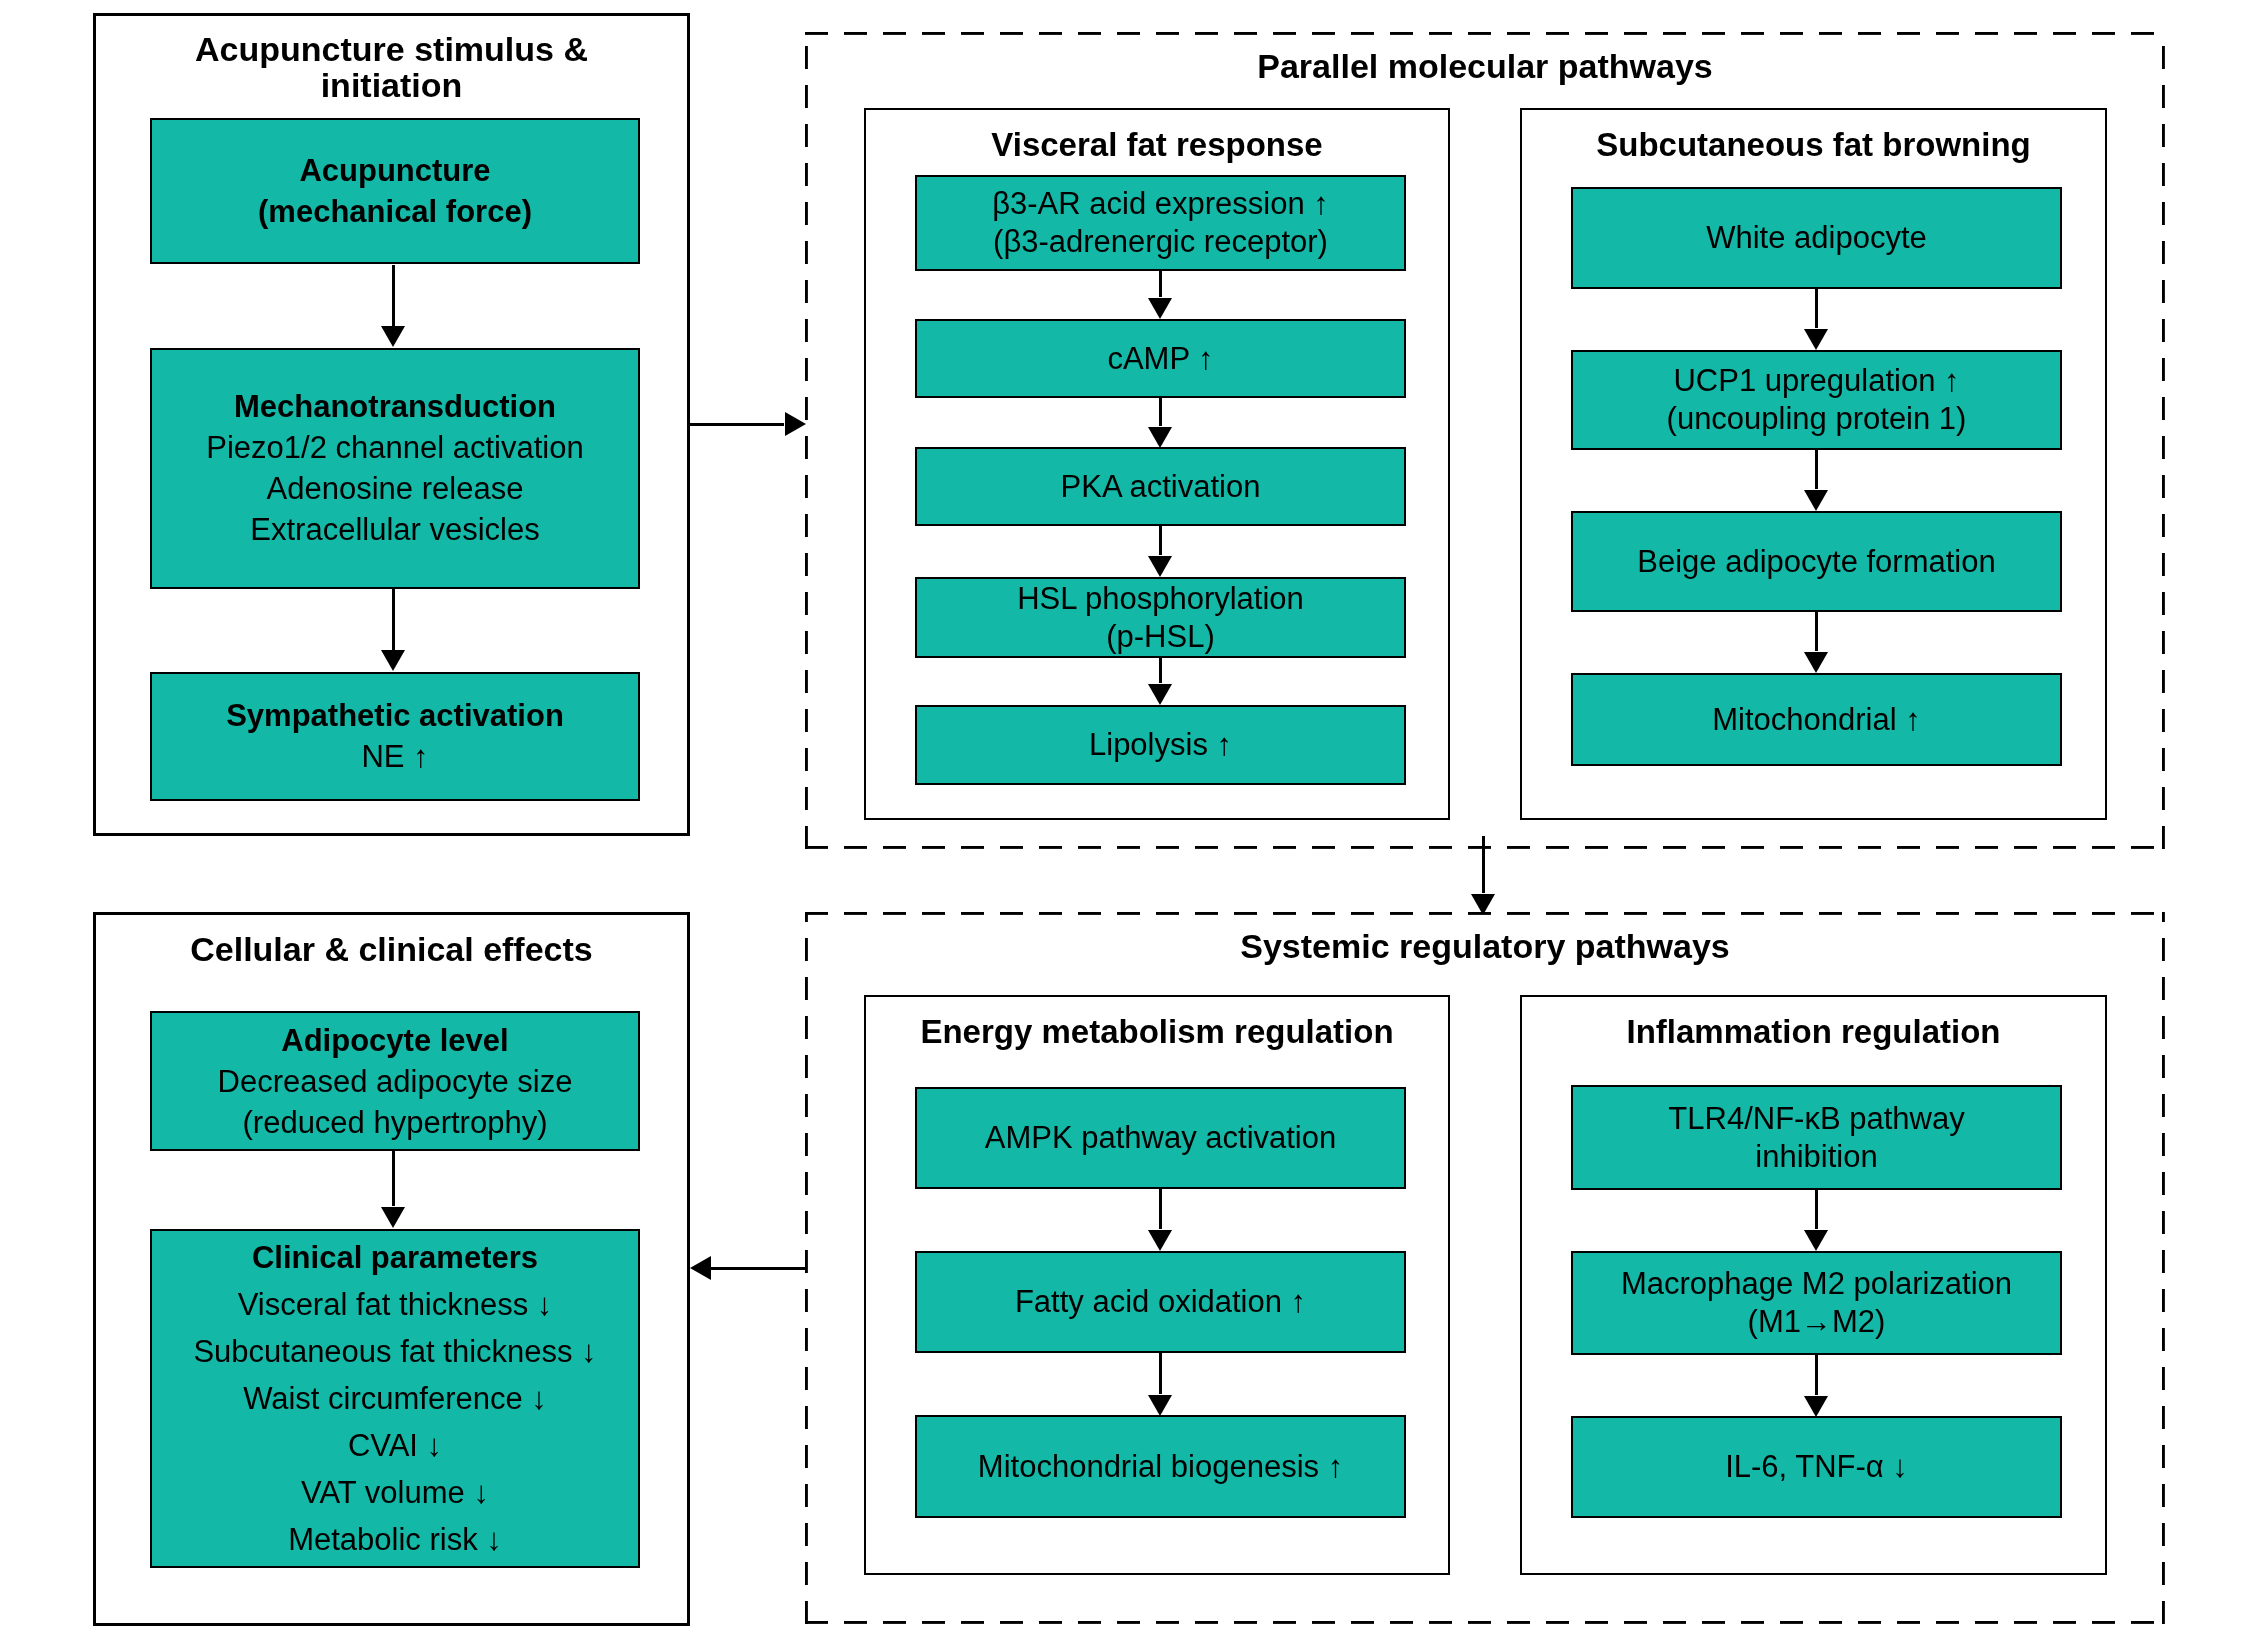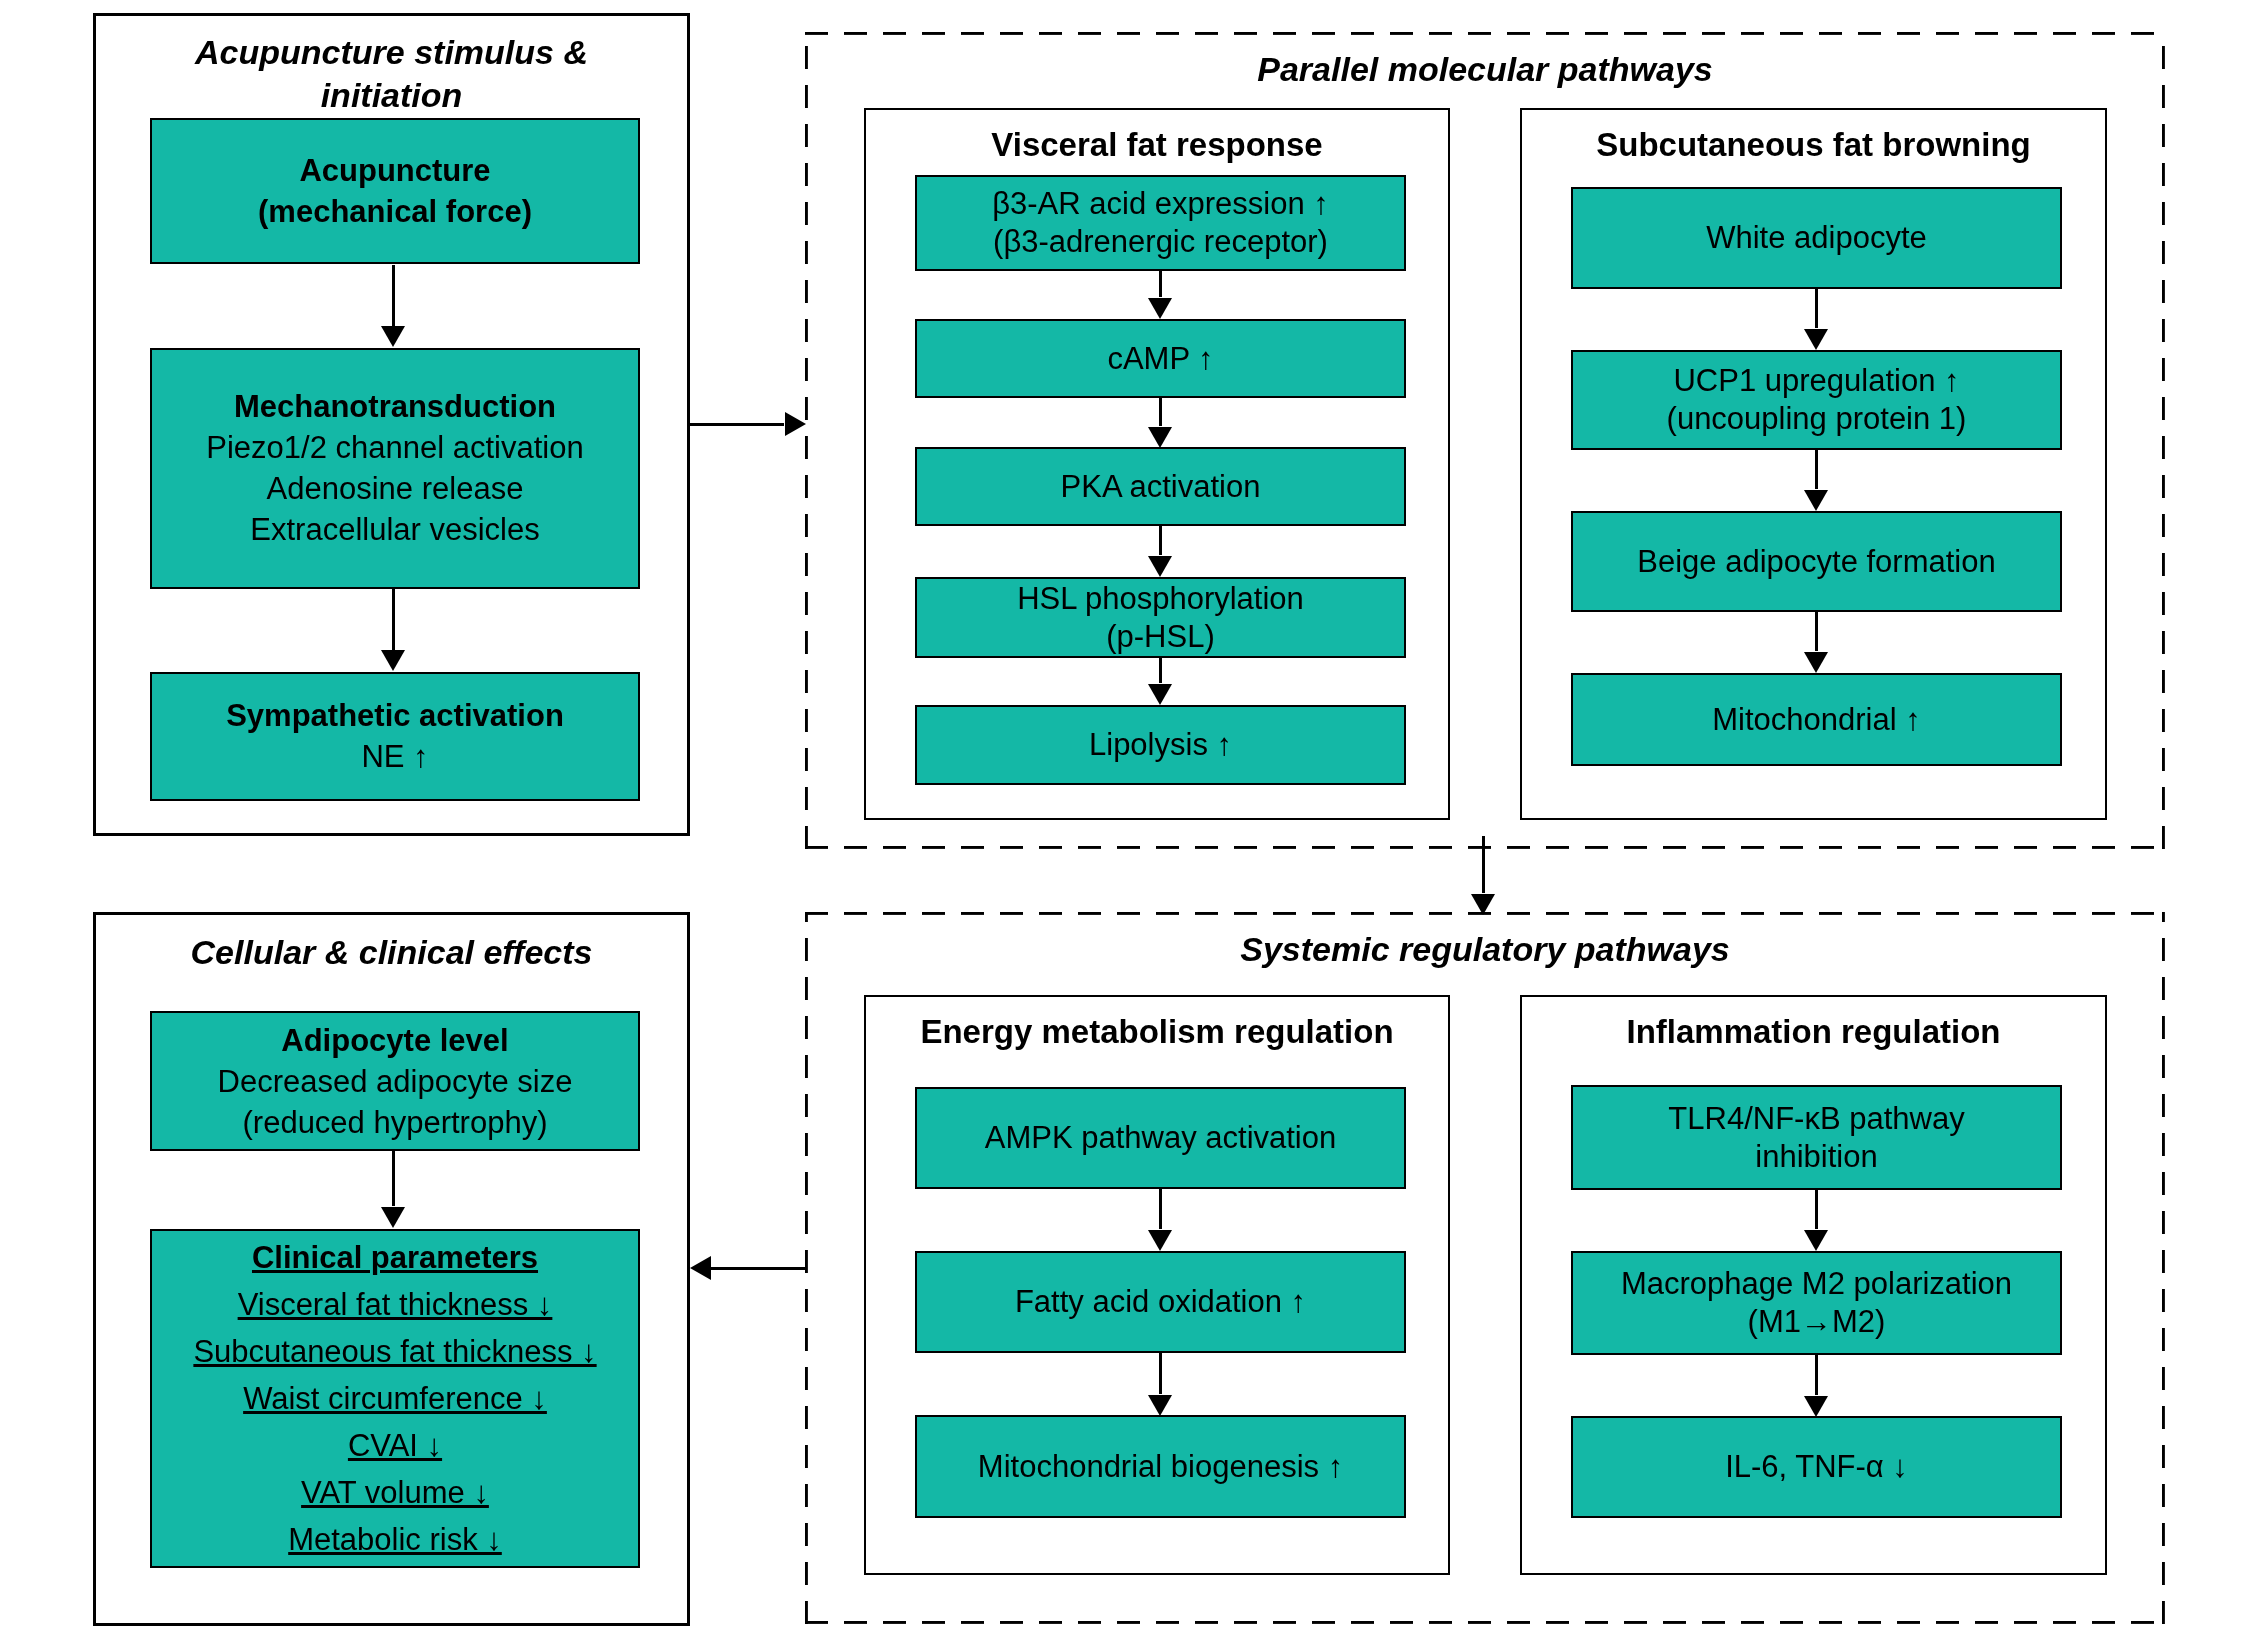--- a/index.html
+++ b/index.html
@@ -9,21 +9,21 @@
   }
   .panel { position:absolute; background:#fff; box-sizing:border-box; }
   .panel.solid { border:3.9px solid #000; }
   .panel.dashed {
     background:
       repeating-linear-gradient(90deg,#000 0 23.4px,transparent 23.4px 39px) top left / 100% 2.9px no-repeat,
       repeating-linear-gradient(90deg,#000 0 23.4px,transparent 23.4px 39px) bottom left / 100% 2.9px no-repeat,
       repeating-linear-gradient(0deg,#000 0 23.4px,transparent 23.4px 39px) top left / 2.9px 100% no-repeat,
       repeating-linear-gradient(0deg,#000 0 23.4px,transparent 23.4px 39px) top right / 2.9px 100% no-repeat;
   }
-  .panel-title { font-weight:bold; font-size:34px; line-height:43px; text-align:center; margin:15.6px auto 0;font-style:italic; }
+  .panel-title { font-weight:bold; font-size:34px; line-height:36px; text-align:center; margin:15.6px auto 0; }
   .subbox { position:absolute; border:2.9px solid #000; box-sizing:border-box; background:#fff; }
   .sub-title { font-weight:bold; font-size:33px; text-align:center; margin-top:15.6px; }
   .flow-box, .info-box {
     position:absolute; border:2.9px solid #000; box-sizing:border-box; background:#14b8a6;
     display:flex; flex-direction:column; justify-content:center; align-items:center;
     text-align:center; font-size:31px; line-height:38px;
   }
   .info-box { line-height:41px; }
   .bold-line { font-weight:bold; }
   .clinical-list .line, .clinical-list .bold-line { line-height:47px; }
@@ -138,21 +138,21 @@
     <div class="panel-title" style="width:546px;">Cellular &amp; clinical effects</div>
 
     <div class="info-box" style="left:54px; top:96px; width:490px; height:140px;align-items:center;">
       <div class="bold-line">Adipocyte level</div>
       <div class="line">Decreased adipocyte size</div>
       <div class="line">(reduced hypertrophy)</div>
     </div>
 
     <div class="varrow" style="left:296px; top:236px; height:55px;"></div>
 
-    <div class="info-box clinical-list" style="left:54px; top:314px; width:490px; height:339px;text-decoration:underline;">
+    <div class="info-box clinical-list" style="left:54px; top:314px; width:490px; height:339px;">
       <div class="bold-line">Clinical parameters</div>
       <div class="line">Visceral fat thickness ↓</div>
       <div class="line">Subcutaneous fat thickness ↓</div>
       <div class="line">Waist circumference ↓</div>
       <div class="line">CVAI ↓</div>
       <div class="line">VAT volume ↓</div>
       <div class="line">Metabolic risk ↓</div>
     </div>
   </div>
 

